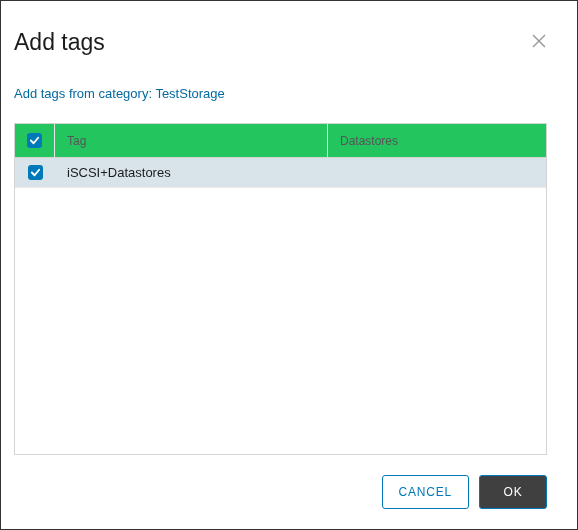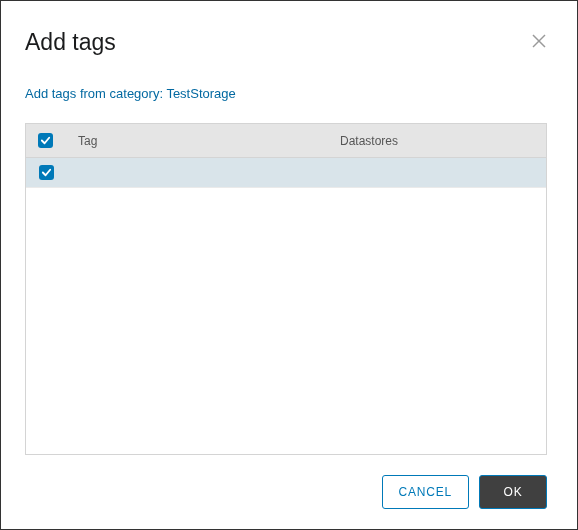--- a/index.html
+++ b/index.html
@@ -9,21 +9,21 @@
     }
     body {
       font-family: -apple-system, BlinkMacSystemFont, "Segoe UI", Arial, sans-serif;
       background: #fff;
       width: 578px;
       height: 530px;
       position: relative;
       border: 1px solid #333;
     }
     .dialog {
-      padding: 28px 30px 20px 24px;
+      padding: 28px 30px 20px 13px;
       height: 100%;
       display: flex;
       flex-direction: column;
       border-radius: 11px;
     }
     .header {
       display: flex;
       justify-content: space-between;
       align-items: flex-start;
       margin-bottom: 30px;
@@ -50,21 +50,21 @@
     }
     .table-container {
       border: 1px solid #d4d4d4;
       flex: 1;
       display: flex;
       flex-direction: column;
       min-height: 0;
     }
     .table-header {
       display: flex;
-      background: #e5e5e5;
+      background: #22c55e;
       border-bottom: 1px solid #d4d4d4;
       height: 34px;
       align-items: center;
     }
     .col-check {
       width: 40px;
       display: flex;
       align-items: center;
       justify-content: center;
       height: 100%;
@@ -194,20 +194,21 @@
     </div>
     <div class="table-body">
       <div class="table-row selected">
         <div class="row-check">
           <div class="checkbox">
             <svg viewBox="0 0 12 12">
                 <path d="M2 6 L5 9 L10 3" stroke="#fff" stroke-width="2" fill="none" stroke-linecap="round" stroke-linejoin="round"></path>
               </svg>
           </div>
         </div>
+        <div class="row-tag">iSCSI+Datastores</div>
         <div class="row-desc"></div>
       </div>
     </div>
   </div>
 
   <div class="footer">
     <button class="btn btn-cancel">CANCEL</button>
     <button class="btn btn-ok">OK</button>
   </div>
 </div>

